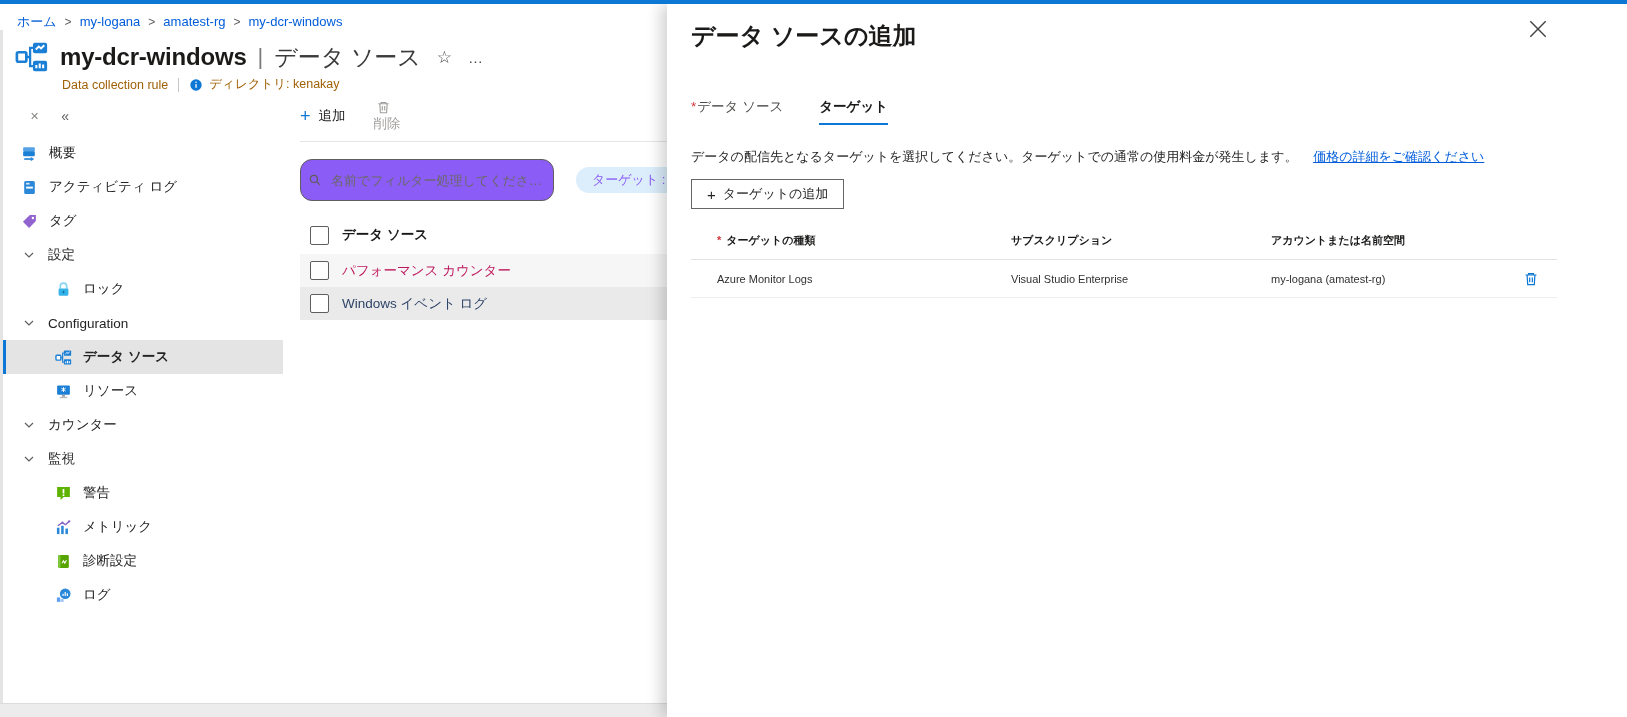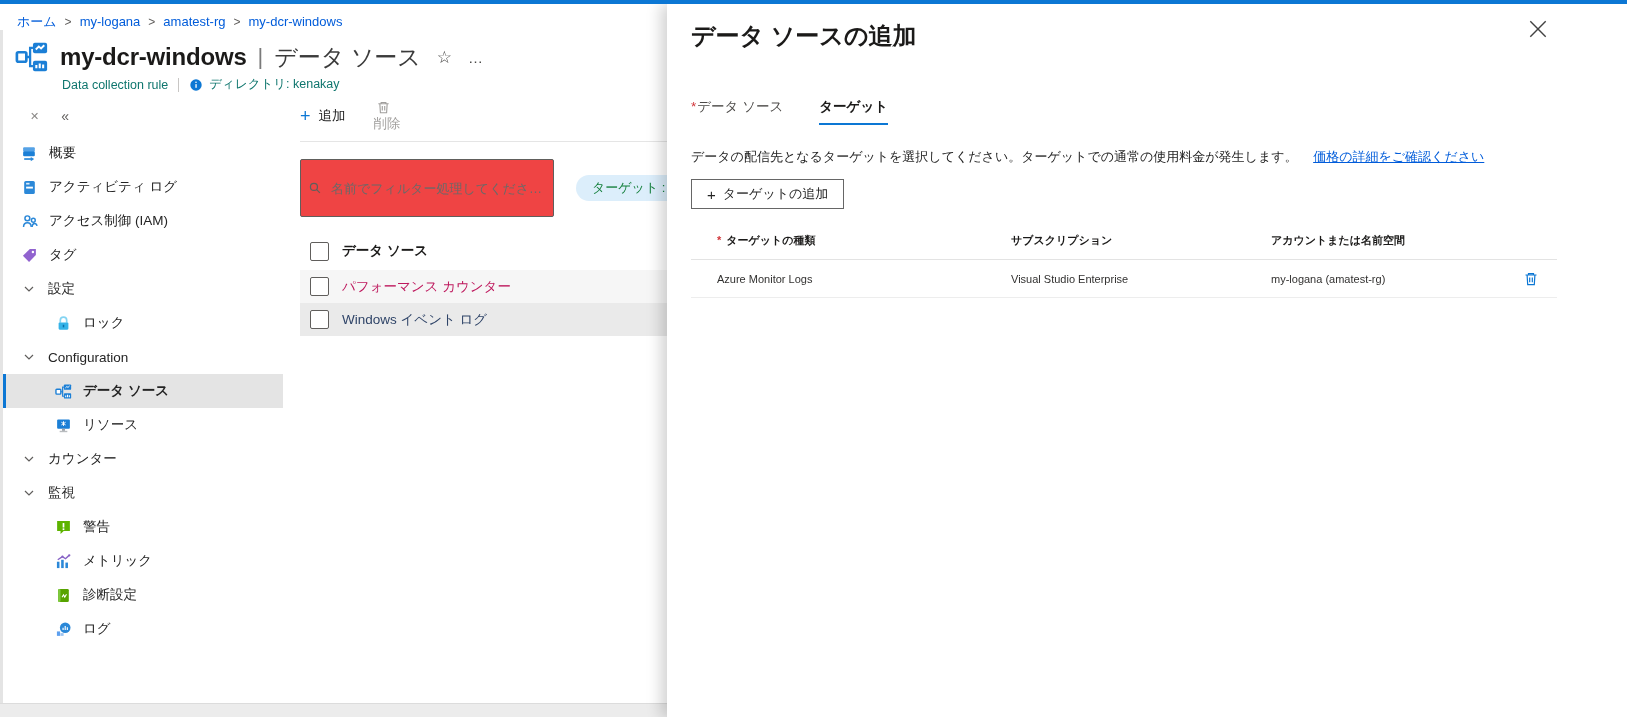--- a/index.html
+++ b/index.html
@@ -19,21 +19,21 @@
   .breadcrumb{position:absolute;left:17px;top:13px;font-size:13px;white-space:nowrap;z-index:2;}
   .crumb{color:#015cda;cursor:pointer;text-decoration:none;}
   .crumb-sep{color:#605e5c;margin:0 8px;font-size:12px;}
   .title-row{position:absolute;left:14px;top:40px;display:flex;align-items:center;z-index:2;}
   .resource-icon{width:36px;height:34px;display:flex;align-items:center;}
   .page-title{font-size:24px;font-weight:700;color:#1b1a19;margin-left:10px;letter-spacing:-0.2px;}
   .title-sep{font-size:22px;font-weight:300;color:#7a7a7a;margin:0 11px;}
   .title-suffix{font-size:23px;font-weight:400;color:#3b3b3b;}
   .star-btn{margin-left:16px;color:#494847;font-size:17px;cursor:pointer;}
   .more-btn{margin-left:16px;color:#494847;font-size:15px;letter-spacing:1px;cursor:pointer;}
-  .subtitle-row{position:absolute;left:62px;top:76px;display:flex;align-items:center;font-size:12.5px;color:#0f766e;z-index:2;}
+  .subtitle-row{position:absolute;left:62px;top:76px;display:flex;align-items:center;font-size:12.5px;color:#a16207;z-index:2;}
   .sub-divider{width:1px;height:14px;background:#c8c6c4;margin:0 10px;}
   .info-icon{width:14px;height:14px;margin-right:6px;display:flex;}
 
   
   .sidebar{position:absolute;left:0;top:100px;width:283px;bottom:13px;z-index:2;font-size:13.5px;}
   .search-row{display:flex;align-items:center;margin:8px 0 4px 16px;}
   .search-box{width:188px;height:24px;border:1px solid #605e5c;border-radius:2px;background:#fff;display:flex;align-items:center;padding:0 6px;}
   .search-box .sicon{width:14px;height:14px;margin-right:6px;flex:none;display:flex;}
   .search-box input{border:none;outline:none;flex:1;font-size:13px;color:#323130;font-family:inherit;background:transparent;}
   .search-box input::placeholder{color:#6b6968;}
@@ -52,25 +52,25 @@
 
   
   .main{position:absolute;left:283px;top:100px;right:0;bottom:13px;padding-left:17px;z-index:2;}
   .toolbar{display:flex;align-items:center;height:32px;font-size:13.5px;}
   .toolbar-btn{display:flex;align-items:center;margin-right:28px;cursor:pointer;color:#242424;}
   .toolbar-btn .plus{color:#0c77d4;font-size:18px;font-weight:400;margin-right:8px;line-height:1;}
   .toolbar-btn.disabled{color:#a19f9d;cursor:default;flex-direction:column;}
   .toolbar-btn .ticon{width:15px;height:15px;margin-right:8px;display:flex;color:#a19f9d;}
   .main-divider{height:1px;background:#e5e5e5;margin-top:9px;margin-right:0;}
   .filter-row{display:flex;align-items:center;margin-top:17px;}
-  .filter-box{width:238px;height:24px;border:1px solid #605e5c;border-radius:2px;background:#ef4444;display:flex;align-items:center;padding:16px 7px;}
+  .filter-box{width:238px;height:24px;border:1px solid #605e5c;border-radius:12px;background:#8b5cf6;display:flex;align-items:center;padding:8px 7px;}
   .filter-box .sicon{width:14px;height:14px;margin-right:7px;flex:none;display:flex;}
   .filter-box input{border:none;outline:none;flex:1;font-size:13px;color:#323130;font-family:inherit;background:transparent;}
   .filter-box input::placeholder{color:#6b6968;}
-  .pill{margin-left:22px;height:26px;background:#dceefb;border-radius:13px;display:flex;align-items:center;padding:0 16px;font-size:13px;color:#15803d;white-space:nowrap;cursor:pointer;min-width:120px;}
+  .pill{margin-left:22px;height:26px;background:#dceefb;border-radius:13px;display:flex;align-items:center;padding:0 16px;font-size:13px;color:#8b5cf6;white-space:nowrap;cursor:pointer;min-width:120px;}
   .pill b{margin-left:4px;font-weight:700;}
   .grid{margin-top:15px;font-size:13.5px;}
   .grid-header{display:flex;align-items:center;height:38px;font-weight:700;color:#1b1a19;}
   .checkbox{width:17px;height:17px;border:1px solid #605e5c;border-radius:2px;background:#fff;margin:0 13px 0 10px;flex:none;cursor:pointer;}
   .grid-row{display:flex;align-items:center;height:33px;cursor:pointer;}
   .grid-row.shade-light{background:#f6f6f6;}
   .grid-row.shade-dark{background:#eaeaea;}
   .row-link{color:#be185d;}
   .row-text{color:#2f4468;}
 
@@ -160,31 +160,20 @@
           <svg viewBox="0 0 16 16">
             <rect x="3" y="1.8" width="10" height="12.4" rx="1.5" fill="#2b88d8"></rect>
             <rect x="4.8" y="3.6" width="3.2" height="1.6" fill="#fff" opacity=".85"></rect>
             <rect x="4.8" y="7.2" width="6.4" height="1.8" fill="#fff"></rect>
           </svg>
         </span>
       <span class="label">アクティビティ ログ</span>
     </div>
     <div class="nav-item">
       <span class="icon16">
-          <svg viewBox="0 0 16 16" fill="none" stroke="#2b88d8" stroke-width="1.4">
-            <circle cx="6" cy="5" r="2.3"></circle>
-            <path d="M2.4 13.2c0-2.6 1.6-4.1 3.6-4.1s3.6 1.5 3.6 4.1"></path>
-            <circle cx="11.6" cy="6.8" r="1.8"></circle>
-            <path d="M10.4 13.2c.2-2 1.1-3.3 2.4-3.3 1.2 0 2 .9 2.3 2.3"></path>
-          </svg>
-        </span>
-      <span class="label">アクセス制御 (IAM)</span>
-    </div>
-    <div class="nav-item">
-      <span class="icon16">
           <svg viewBox="0 0 16 16">
             <path d="M8.3 1.8H14v5.7L7.6 14 1.8 8.3 8.3 1.8z" fill="#9163cf"></path>
             <circle cx="11.2" cy="4.7" r="1.15" fill="#fff"></circle>
           </svg>
         </span>
       <span class="label">タグ</span>
     </div>
     <div class="nav-group">
       <span class="chev">
           <svg viewBox="0 0 12 12" fill="none" stroke="currentColor" stroke-width="1.2">

